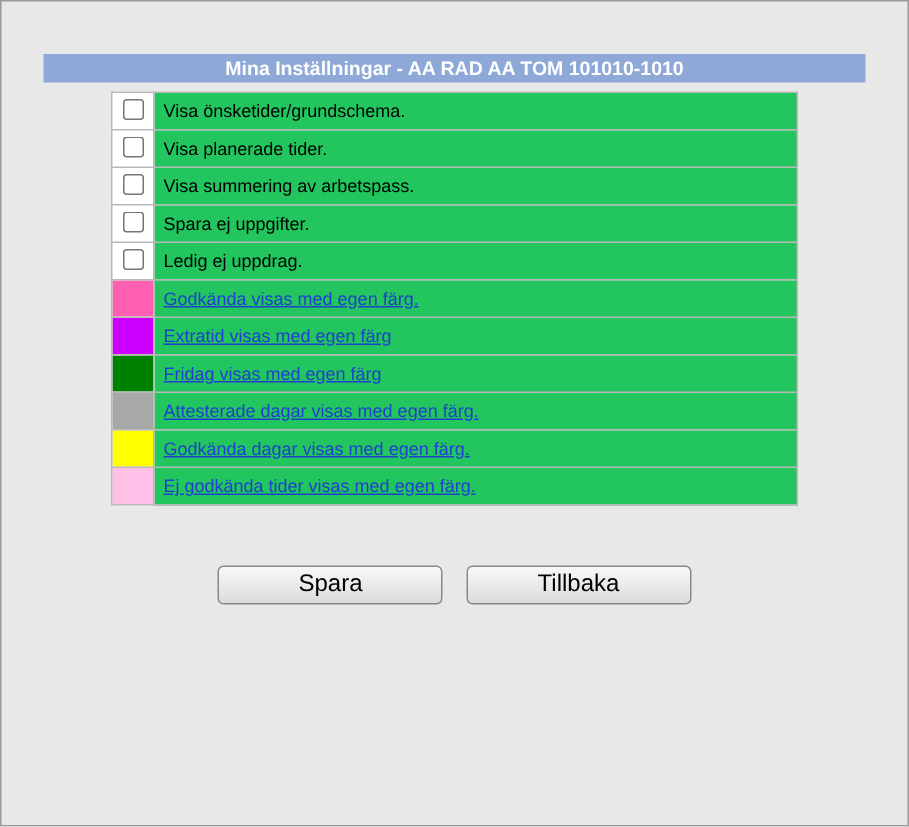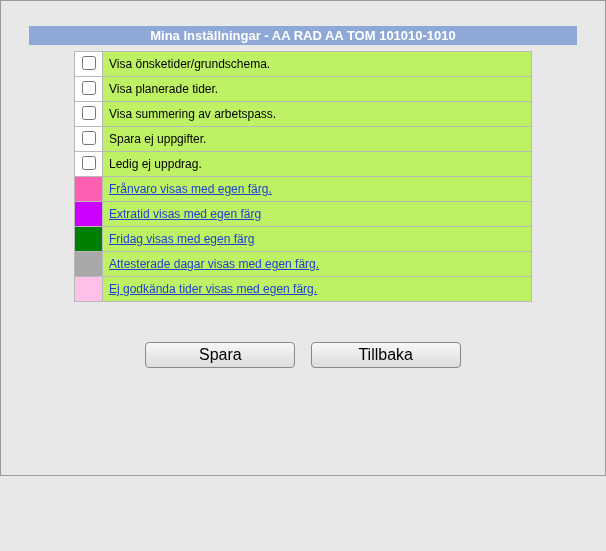--- a/index.html
+++ b/index.html
@@ -6,24 +6,24 @@
   body {
     margin: 0;
     padding: 0;
     background: #e8e8e8;
     font-family: Verdana, Arial, sans-serif;
     font-size: 12px;
     color: #000;
   }
   .wrapper {
     width: 606px;
-    height: 476px;
+    height: 551px;
     background: #e8e8e8;
     border: 1px solid #999;
-    padding-top: 25px;
+    padding-top: 35px;
   }
   .header-bar {
     background: #8ea8d8;
     color: #fff;
     font-weight: bold;
     text-align: center;
     font-size: 13px;
     padding: 2px 0;
     margin: 0 28px 6px 28px;
   }
@@ -47,21 +47,21 @@
   table.settings td.swatch {
     width: 28px;
     padding: 0;
     border: 1px solid #b8b8b8;
   }
   .swatch-inner {
     width: 100%;
     height: 24px;
   }
   table.settings td.label {
-    background: #bef264;
+    background: #22c55e;
     font-size: 12px;
   }
   input[type="checkbox"] {
     width: 14px;
     height: 14px;
     margin: 0;
   }
   a.colorlink {
     color: #2040d0;
     text-decoration: underline;
@@ -110,21 +110,21 @@
       </tr>
       <tr>
         <td class="cbcell"><input type="checkbox" style=""></td>
         <td class="label">Ledig ej uppdrag.</td>
       </tr>
 
       <tr>
         <td class="swatch">
             <div class="swatch-inner" style="background:#ff5fb0;"></div>
           </td>
-        <td class="label"><a href="#" class="colorlink"> Frånvaro visas med egen färg.</a></td>
+        <td class="label"><a href="#" class="colorlink"> Godkända visas med egen färg.</a></td>
       </tr>
       <tr>
         <td class="swatch">
             <div class="swatch-inner" style="background:#cc00ff;"></div>
           </td>
         <td class="label"><a href="#" class="colorlink"> Extratid visas med egen färg</a></td>
       </tr>
       <tr>
         <td class="swatch">
             <div class="swatch-inner" style="background:#008000;"></div>
@@ -132,20 +132,26 @@
         <td class="label"><a href="#" class="colorlink"> Fridag visas med egen färg</a></td>
       </tr>
       <tr>
         <td class="swatch">
             <div class="swatch-inner" style="background:#a8a8a8;"></div>
           </td>
         <td class="label"><a href="#" class="colorlink"> Attesterade dagar visas med egen färg.</a></td>
       </tr>
       <tr>
         <td class="swatch">
+            <div class="swatch-inner" style="background:#ffff00;"></div>
+          </td>
+        <td class="label"><a href="#" class="colorlink"> Godkända dagar visas med egen färg.</a></td>
+      </tr>
+      <tr>
+        <td class="swatch">
             <div class="swatch-inner" style="background:#ffc0e8;"></div>
           </td>
         <td class="label"><a href="#" class="colorlink"> Ej godkända tider visas med egen färg.</a></td>
       </tr>
     </tbody>
   </table>
 
   <div class="button-row">
     <button class="btn">Spara</button>
     <button class="btn">Tillbaka</button>

